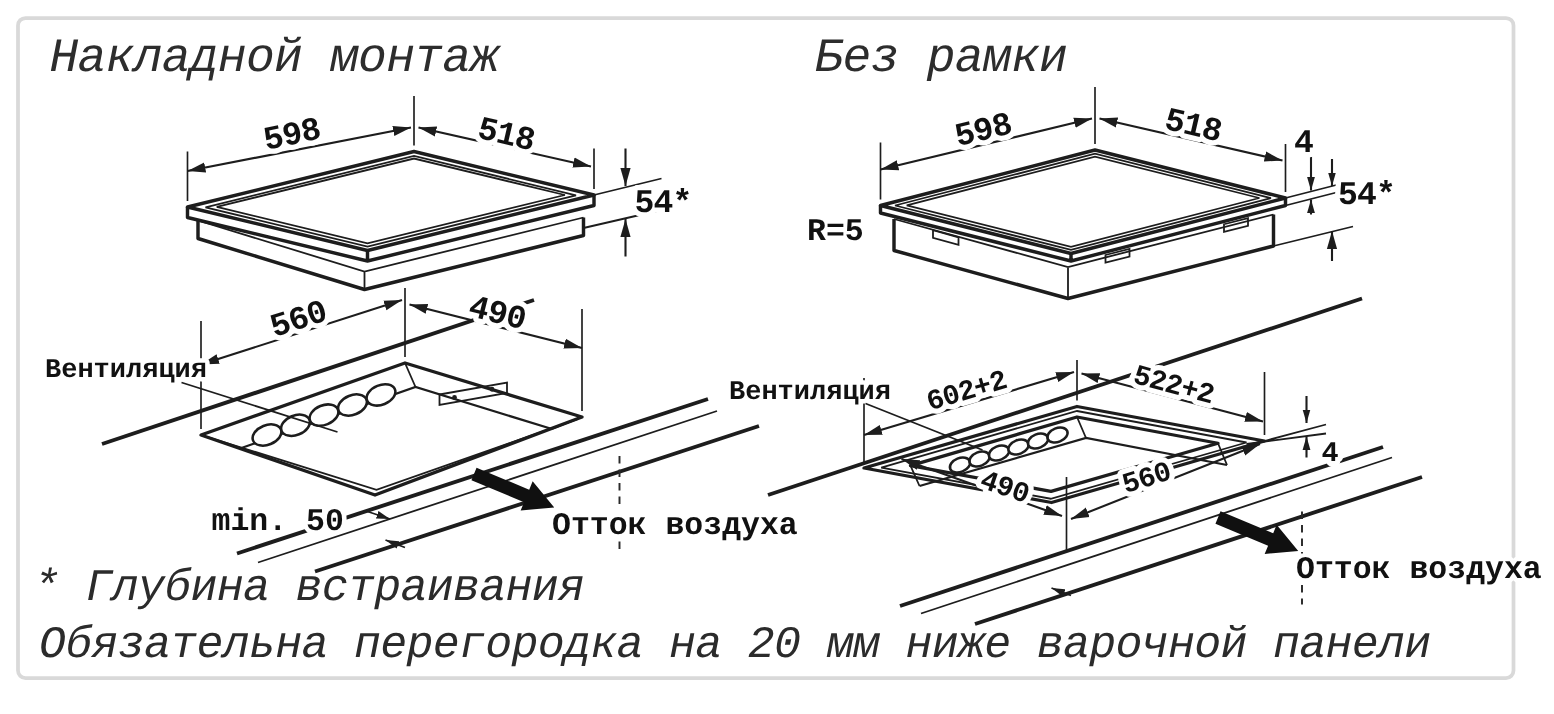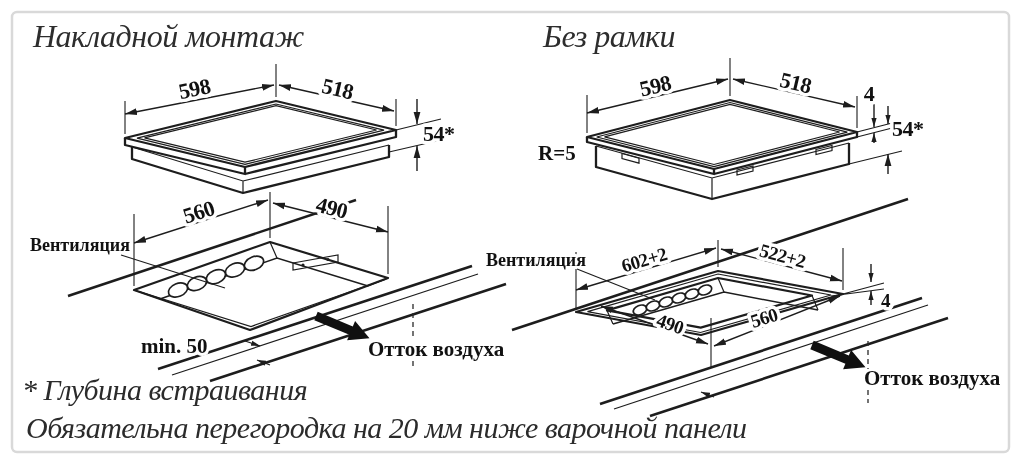--- a/index.html
+++ b/index.html
@@ -1,18 +1,18 @@
 <!DOCTYPE html>
 <html><head>
 <meta charset="utf-8">
 <style>
   html,body{margin:0;padding:0;background:#fff;}
   #stage{
     position:relative;width:1036px;height:476px;background:#ffffff;
-    font-family:Liberation Serif, serif;overflow:hidden;
+    font-family:Liberation Mono, monospace;overflow:hidden;
   }
   svg{position:absolute;left:0;top:0;}
   .outline{stroke:#1d1d1d;stroke-width:2.3;fill:none;stroke-linejoin:round;}
   .thick{stroke:#1d1d1d;stroke-width:2.6;fill:none;}
   .thin{stroke:#1d1d1d;stroke-width:1.2;fill:none;}
   .mid{stroke:#1d1d1d;stroke-width:1.5;fill:none;}
   .dim{stroke:#1d1d1d;stroke-width:1.4;fill:none;}
   .ext{stroke:#1d1d1d;stroke-width:1.1;fill:none;}
   .dash{stroke:#2a2a2a;stroke-width:1.3;fill:none;stroke-dasharray:5 4;}
   .hole{fill:none;stroke:#1d1d1d;stroke-width:2.2;stroke-linejoin:round;}

